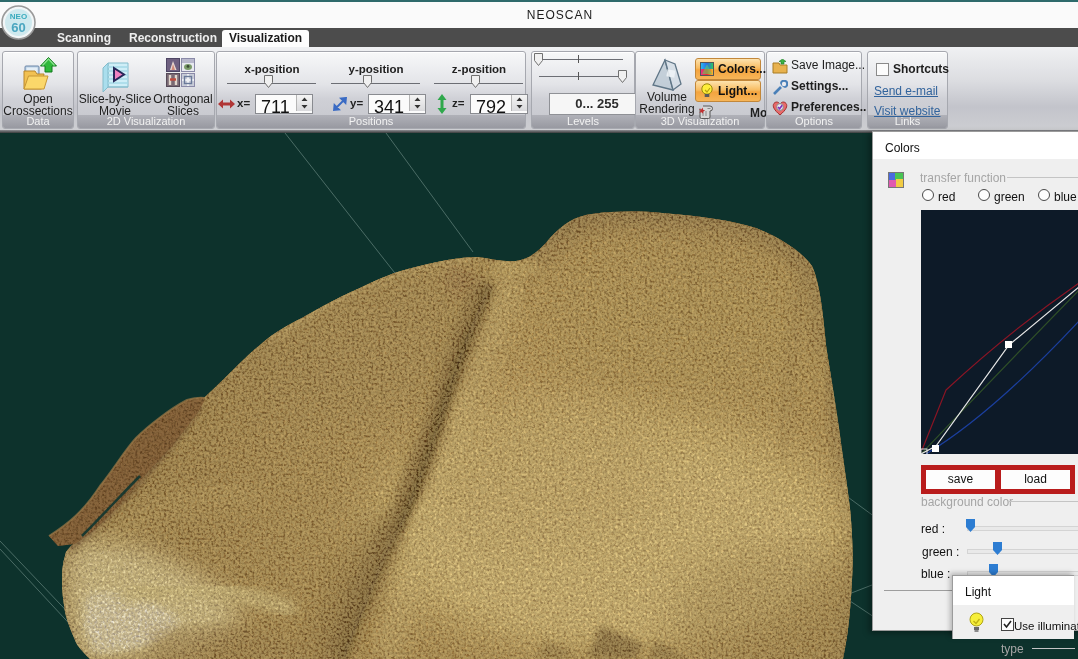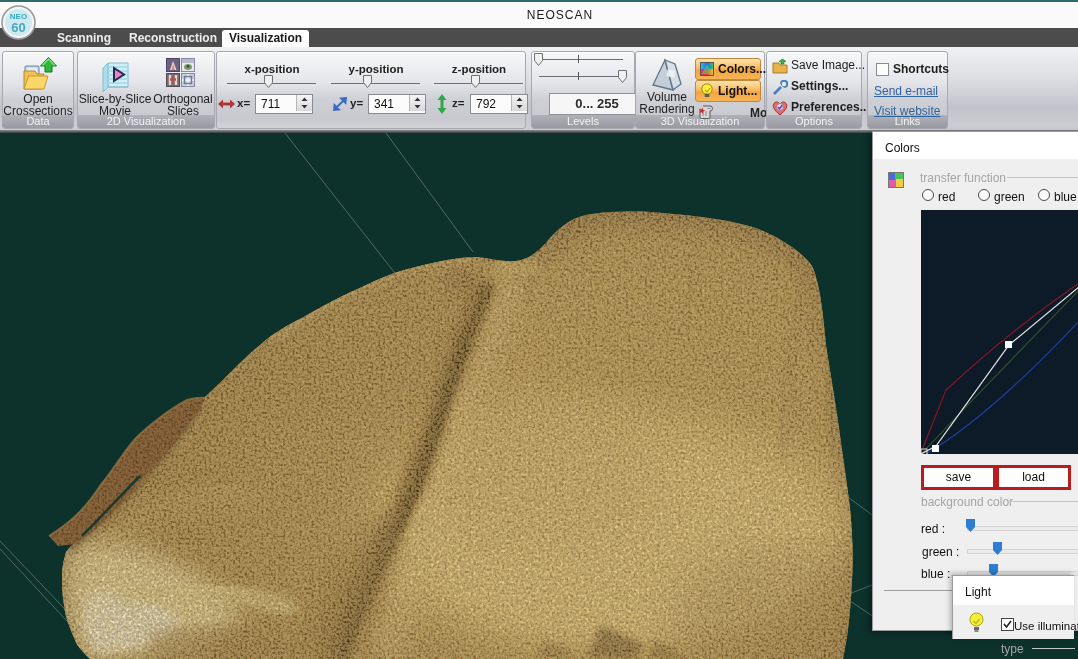--- a/index.html
+++ b/index.html
@@ -24,42 +24,42 @@
   background:linear-gradient(180deg,#f7f8f9 0%,#e3e4e8 42%,#cfd0d6 62%,#c8c9cf 88%,#d2d3d7 100%);
   box-shadow:inset 0 1px 0 #ffffff;}
 .grpcap{position:absolute;left:0;right:0;bottom:0;height:13px;
   background:linear-gradient(180deg,#b0b1b8,#9899a1);border-radius:0 0 2px 2px;
   color:#f2f2f2;font-size:11px;text-align:center;line-height:13px;}
 .biglab{position:absolute;font-size:12px;color:#1e1e1e;text-align:center;line-height:11.5px;white-space:nowrap;}
 .icon{position:absolute;}
 .slidetrack{position:absolute;height:1px;background:#6c6e74;}
 .thumb{position:absolute;width:9px;height:13px;}
 .spinbox{position:absolute;width:56px;height:18px;background:#fbfbfb;border:1px solid #898b90;
-  font-size:12px;color:#111;}
+  font-size:18px;color:#111;}
 .spinval{position:absolute;left:5px;top:2px;}
 .spinbtns{position:absolute;right:0;top:0;width:15px;height:16px;border-left:1px solid #b5b5b5;
   background:linear-gradient(180deg,#f4f4f4,#d9d9dc);}
 .lbl11{position:absolute;font-size:11.5px;font-weight:700;color:#222;}
 .obtn{position:absolute;left:59px;width:64px;height:20px;border:1px solid #c2873a;border-radius:3px;
   background:linear-gradient(180deg,#fde3ae 0%,#f8bc62 45%,#f4a43e 55%,#f7b558 100%);
   font-size:12px;font-weight:700;color:#111;}
 .link{position:absolute;font-size:12px;color:#31639c;text-decoration:underline;}
 
 #colorspanel{left:872px;top:131px;width:214px;height:500px;background:#efefef;
   border:1px solid #9b9b9b;border-right:none;box-sizing:border-box;
   box-shadow:-3px 2px 6px rgba(0,0,0,0.35);}
 #colorstitle{position:absolute;left:0;top:0;width:100%;height:27px;background:#ffffff;}
 #lightpanel{left:952px;top:575px;width:122px;height:64px;background:#efefef;
   border:1px solid #9b9b9b;border-right:none;border-bottom:none;box-sizing:border-box;
   box-shadow:-2px -2px 5px rgba(0,0,0,0.25);}
 .graylab{position:absolute;font-size:12px;color:#a5a5a5;}
 .blklab{position:absolute;font-size:12px;color:#101010;white-space:nowrap;}
 .radio{position:absolute;width:10px;height:10px;border:1.5px solid #4a4a4a;border-radius:50%;
   background:#fdfdfd;}
-.pbtn{position:absolute;width:69px;height:19px;background:#fdfdfd;border:3px solid #b91c1c;
+.pbtn{position:absolute;width:69px;height:19px;background:#fdfdfd;border:5px solid #b91c1c;
   font-size:12px;color:#111;text-align:center;line-height:19px;}
 .strack{position:absolute;height:3px;background:#e9e9e9;border:1px solid #d4d4d4;}
 </style>
 </head>
 <body>
 <div id="app">
   <div class="abs" id="topline"></div>
   <div class="abs" id="titlebar"></div>
   <div class="abs" id="title">NEOSCAN</div>
   <div class="abs" id="tabstrip"></div>
@@ -104,20 +104,21 @@
         <rect x="0.5" y="15.5" width="13" height="13" fill="#7a6a74" stroke="#554a58"></rect>
         <path d="M4 17 v10 M10 17 v10" stroke="#e0d6cc" stroke-width="2.4"></path>
         <path d="M4 21.5 h6" stroke="#c04a3c" stroke-width="2.4"></path>
         <rect x="15.5" y="15.5" width="13" height="13" fill="#c8ccd8" stroke="#8a8aa8"></rect>
         <path d="M22 16 v12 M16 22 h12" stroke="#eef0f4" stroke-width="2"></path>
         <rect x="18.5" y="18.5" width="7" height="7" fill="none" stroke="#6a7a9a" stroke-width="1.4"></rect>
       </svg>
     </div>
 
     <div class="grp" style="left:216px;width:308px;">
+      <div class="grpcap">Positions</div>
       <div class="lbl11" style="left:226px;top:11px;width:90px;text-align:center;margin-left:-216px;">x-position</div>
       <div class="lbl11" style="left:330px;top:11px;width:90px;text-align:center;margin-left:-216px;">y-position</div>
       <div class="lbl11" style="left:433px;top:11px;width:90px;text-align:center;margin-left:-216px;">z-position</div>
     </div>
 
     <div class="grp" style="left:531px;width:102px;">
       <div class="grpcap">Levels</div>
       <div style="position:absolute;left:1px;top:41px;width:94px;height:20px;background:#f6f6f6;
         border:1px solid #8f9196;margin-left:16px;left:1px;text-align:center;font-size:13px;
         font-weight:700;color:#2c2c2c;line-height:20px;">0... 255</div>

